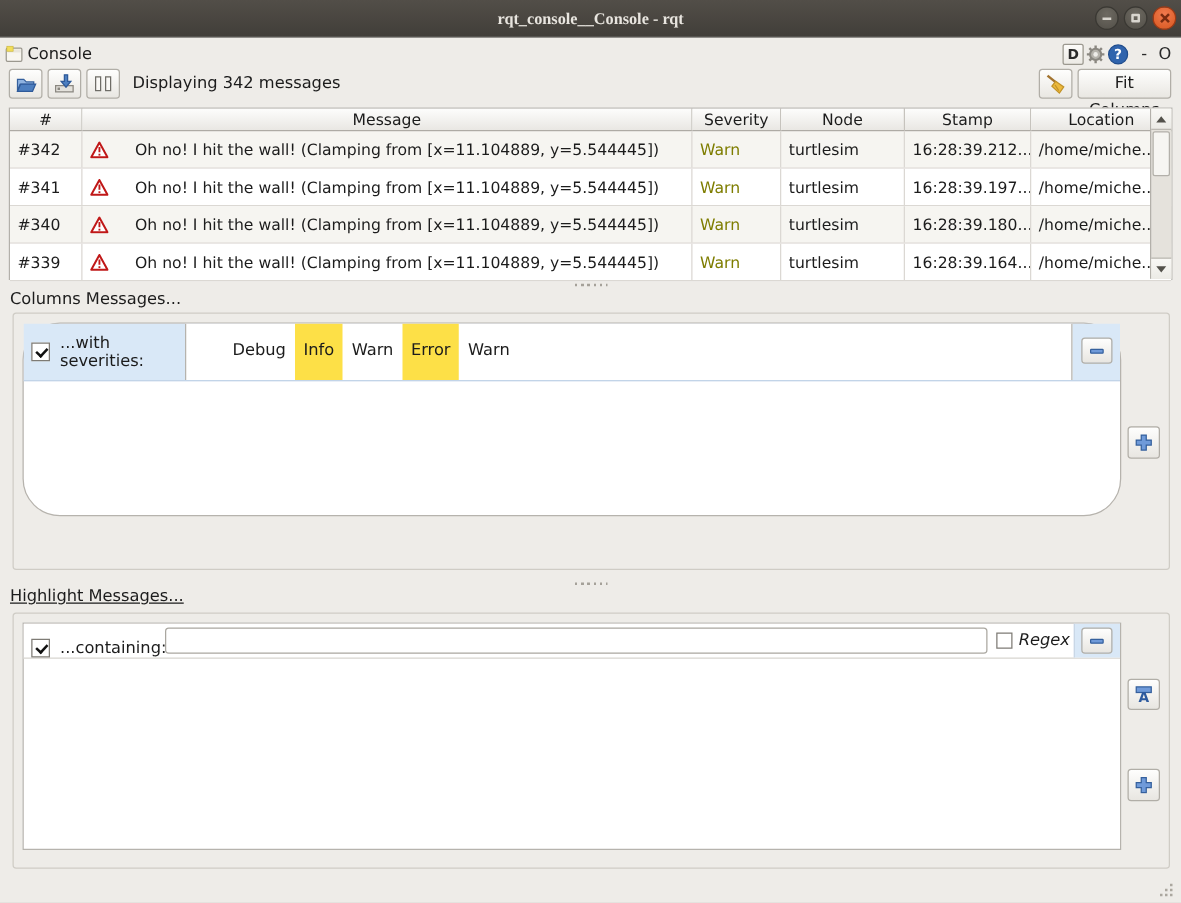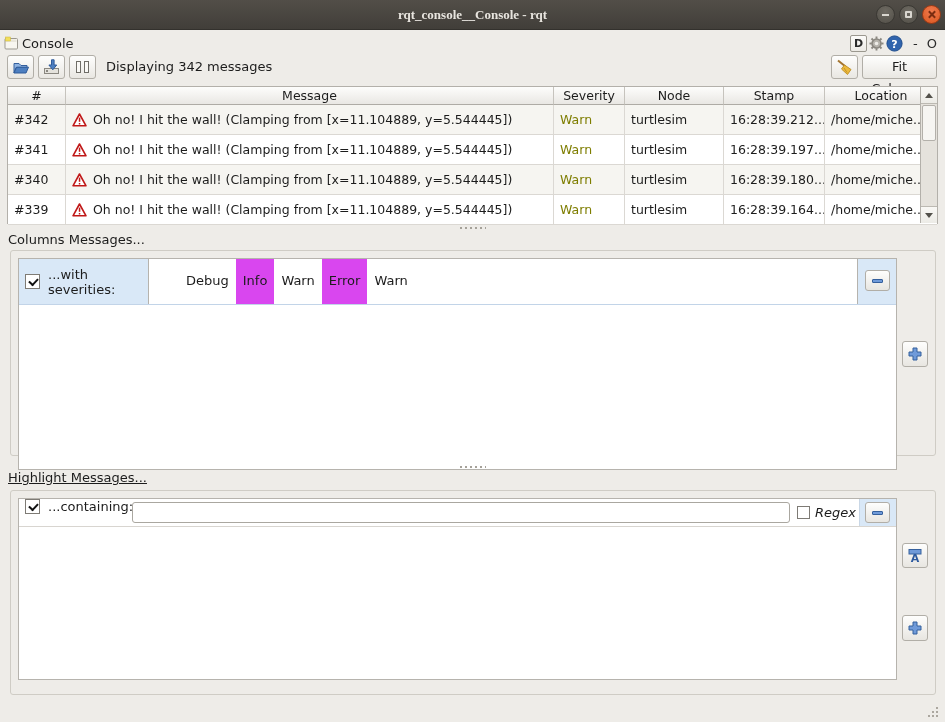--- a/index.html
+++ b/index.html
@@ -43,21 +43,21 @@
            border:1px solid #b3b0aa; }
   .thead { display:flex; height:18px; }
   .hcell { background:linear-gradient(#fdfdfc,#e9e7e3); border-right:1px solid #c6c3bd;
            border-bottom:1px solid #aeaba5; text-align:center; font-size:12.5px; line-height:17px; }
   .trow { display:flex; height:30px; border-bottom:1px solid #dbd8d3; background:#fff;align-items:flex-end; }
   .trow:nth-child(even) { background:#f6f5f1; }
   .cell { border-right:1px solid #dbd8d3; line-height:29px; padding-left:6px; overflow:hidden;
           white-space:nowrap; font-size:12.5px; }
   .c0 { width:58px; } .c1 { width:488px; } .c2 { width:71px; } .c3 { width:99px; }
   .c4 { width:101px; } .c5 { flex:1; border-right:none; }
-  .msg { display:flex; align-items:center; gap:6px; }
+  .msg { display:flex; align-items:center; gap:21px; }
   .sev { color:var(--warn-text,#7e7d00); }
   .vscroll { position:absolute; right:0; top:0; width:17px; height:136px; background:#e5e2dc;
              border-left:1px solid #b3b0aa; }
   .sb-btn { position:absolute; left:0; width:16px; height:17px; background:linear-gradient(#f9f8f5,#ecebe6); }
   .sb-up { top:0; border-bottom:1px solid #bcb9b2; }
   .sb-down { bottom:0; border-top:1px solid #bcb9b2; }
   .tri-up { position:absolute; left:4px; top:6px; border-left:4px solid transparent; border-right:4px solid transparent;
             border-bottom:5px solid #53514b; }
   .tri-down { position:absolute; left:4px; top:6px; border-left:4px solid transparent; border-right:4px solid transparent;
               border-top:5px solid #53514b; }
@@ -73,32 +73,32 @@
   
   .group { position:absolute; left:10px; width:926px; border:1px solid #cfccc5; border-radius:3px; }
   .flist { position:absolute; left:7px; background:#fff; border:1px solid #b6b3ad; }
 
   .ex-row { position:relative; height:46px; background:var(--selection-blue,#d9e8f7);
             border-bottom:1px solid #c2d4e8; }
   .ex-left { position:absolute; left:0; top:0; bottom:0; width:129px; display:flex; align-items:center; gap:8px; padding-left:6px; }
   .sev-panel { position:absolute; left:129px; right:38px; top:0; bottom:0; background:#fff;
                border-left:1px solid #b6b3ad; border-right:1px solid #b6b3ad; display:flex;padding-left:30px; }
   .sev-item { line-height:44px; padding:0 7px; font-size:13px; }
-  .sev-item.alt { background:#d946ef; }
+  .sev-item.alt { background:#fde047; }
 
   .checkbox { width:15px; height:15px; background:#fff; border:1px solid #7e7b75; position:relative; flex:none; }
   .checkbox.checked::after { content:""; position:absolute; left:3px; top:3px; width:7px; height:4px;
       border-left:2px solid #111; border-bottom:2px solid #111; transform:rotate(-47deg); }
 
   .btn-sq { border:1px solid #b1aea7; border-radius:3px; background:linear-gradient(#fefefd,#e8e6e1);
             display:flex; align-items:center; justify-content:center; position:absolute; }
   .glyph-minus { width:11px; height:4px; background:#6f9ad9; border:1px solid #35609d; border-radius:1px; }
 
   .hl-row { position:relative; height:28px; background:#fff; border-bottom:1px solid #d8d5d0;
-            display:flex; align-items:flex-start; gap:8px; padding-left:6px; }
+            display:flex; align-items:flex-end; gap:8px; padding-left:6px; }
   .hl-input { position:absolute; left:113px; top:3px; width:658px; height:21px; border:1px solid #aaa7a0;
               border-radius:3px; background:#fff; font:inherit; padding:0 5px; }
   .regex-wrap { position:absolute; left:778px; top:6px; display:flex; align-items:center; gap:5px;font-style:italic; }
   .checkbox.empty { width:13px; height:13px; }
   .hl-mini { position:absolute; right:0; top:0; width:37px; height:27px; background:var(--selection-blue,#d9e8f7);
              border-left:1px solid #c9d7e6; }
 
   .grip { position:absolute; right:7px; bottom:5px; width:14px; height:14px; }
   .grip i { position:absolute; width:2px; height:2px; background:#aba79f;
             box-shadow:0 0 #aba79f, -4px 0 #aba79f, -8px 0 #aba79f, 0 -4px #aba79f, -4px -4px #aba79f, 0 -8px #aba79f;
@@ -274,21 +274,21 @@
         </div>
     </div>
   </div>
 
   <div class="splitter" style="top:224px;">
       <span class="dots"></span>
     </div>
 
   <div class="sec-label" style="top:232px;">Columns Messages...</div>
   <div class="group" style="top:250px; height:206px;">
-    <div class="flist" style="top:7px; height:212px; width:879px;">
+    <div class="flist" style="top:7px; height:155px; width:879px;border-radius:30px;">
       <div class="ex-row">
         <div class="ex-left">
           <span class="checkbox checked"></span>
           <span>...with severities:</span>
         </div>
         <div class="sev-panel">
           <span class="sev-item">Debug</span>
           <span class="sev-item alt">Info</span>
           <span class="sev-item">Warn</span>
           <span class="sev-item alt">Error</span>

